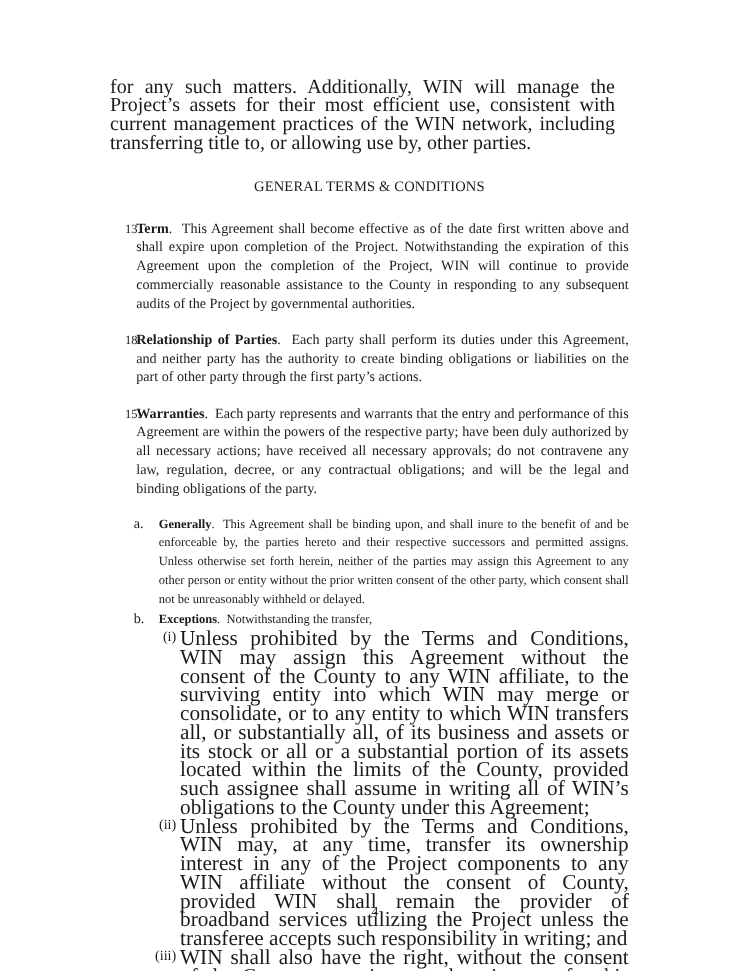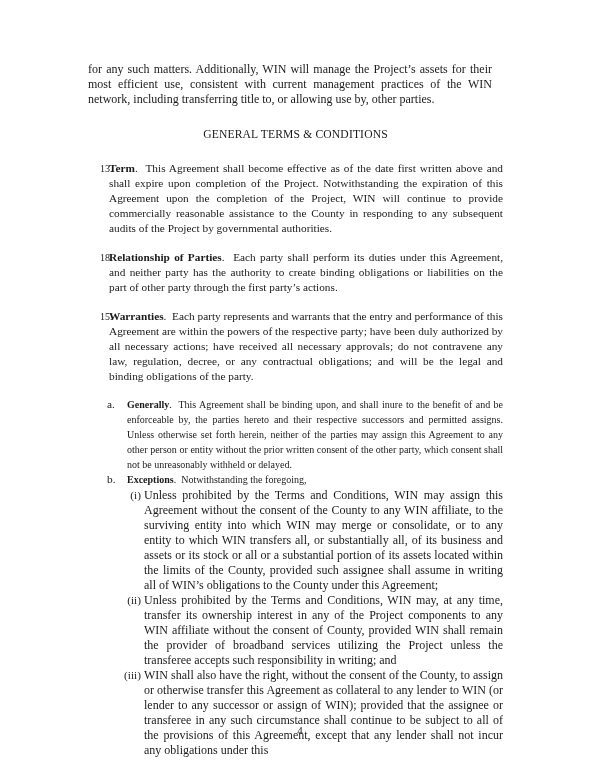--- a/index.html
+++ b/index.html
@@ -34,21 +34,21 @@
     width: 415px;
   }
 
   p, div.para {
     margin: 0;
   }
 
   .para {
     text-align: justify;
     text-justify: inter-word;
-    font-size: 12px;
+    font-size: 16px;
     line-height: 15.05px;
     hyphens: none;
   }
 
   
   .intro {
     margin-left: 11px;
     width: 404px;
   }
 
@@ -131,21 +131,21 @@
     line-height: 15.05px;
     white-space: nowrap;
   }
   
   .roman-item.wide > .marker {
     left: -5px;
     width: 23px;
   }
   .roman-item > .body {
     text-align: justify;
-    font-size: 12px;
+    font-size: 17px;
     line-height: 15.05px;
   }
   .t-bu { font-weight: bold; }
 
   .page-number {
     position: absolute;
     left: 0;
     top: 723px;
     width: 600px;
     text-align: center;
@@ -183,21 +183,21 @@
 
     <div class="sub-list">
 
       <div class="sub-item">
         <span class="marker">a.</span>
         <div class="body"><span class="t-bu">Generally</span><span>.</span>&nbsp; <span>This Agreement shall be binding upon, and shall inure to the benefit of and be enforceable by, the parties hereto and their respective successors and permitted assigns. Unless otherwise set forth herein, neither of the parties may assign this Agreement to any other person or entity without the prior written consent of the other party, which consent shall not be unreasonably withheld or delayed.</span></div>
       </div>
 
       <div class="sub-item">
         <span class="marker">b.</span>
-        <div class="body" style="text-align:left;"><span class="t-bu">Exceptions</span><span>.</span>&nbsp; <span>Notwithstanding the foregoing,</span></div>
+        <div class="body" style="text-align:left;"><span class="t-bu">Exceptions</span><span>.</span>&nbsp; <span>Notwithstanding the transfer,</span></div>
       </div>
 
       <div class="roman-list">
 
         <div class="roman-item">
           <span class="marker">(i)</span>
           <div class="body">Unless prohibited by the Terms and Conditions, WIN may assign this Agreement without the consent of the County to any WIN affiliate, to the surviving entity into which WIN may merge or consolidate, or to any entity to which WIN transfers all, or substantially all, of its business and assets or its stock or all or a substantial portion of its assets located within the limits of the County, provided such assignee shall assume in writing all of WIN’s obligations to the County under this Agreement;</div>
         </div>
 
         <div class="roman-item">

